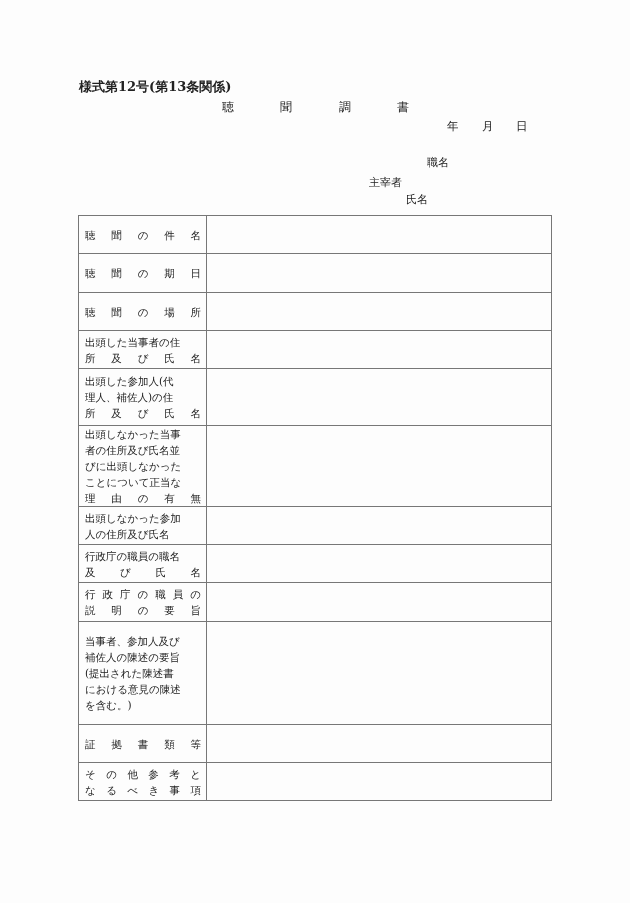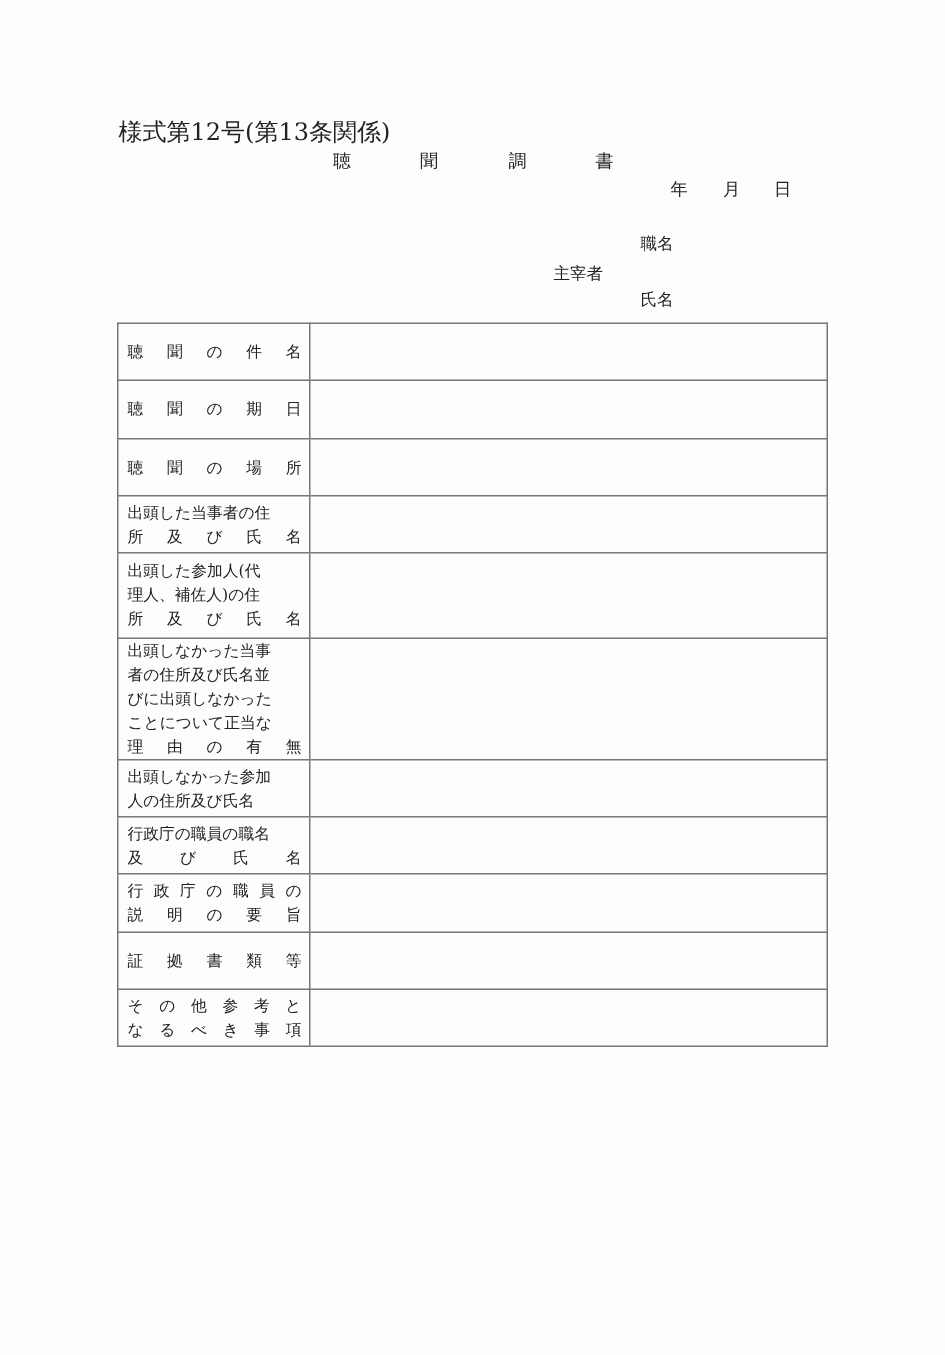--- a/index.html
+++ b/index.html
@@ -1,19 +1,19 @@
 <!DOCTYPE html>
 <html><head>
 <meta charset="utf-8">
 <style>
   html, body { margin:0; padding:0; background:#fdfdfd; }
   body { width:630px; height:903px; position:relative; overflow:hidden;
          font-family: "DejaVu Serif", "Liberation Serif", serif; color:#222; }
   .abs { position:absolute; white-space:nowrap; }
-  .form-no { left:79px; top:78px; font-size:16px; }
+  .form-no { left:79px; top:78px; font-size:13px;font-weight:bold; }
   .title { top:99px; font-size:12px; }
   .date { top:119px; font-size:11.5px; }
   .sig { font-size:11px;margin-left:39px; }
   table.form { position:absolute; left:78px; top:215px; width:474px; border-collapse:collapse;
                border:1.5px solid #666; }
   table.form td { border:1px solid #777; padding:0; vertical-align:middle; }
   td.label { width:116px; font-size:10.5px; line-height:16px; padding:0 5px 0 6px !important; }
   td.value { }
   .lines { display:flex; flex-direction:column; }
   .line { display:flex; justify-content:space-between; }
@@ -33,21 +33,21 @@
 
 <div>
   <span class="abs date" style="left:447px">年</span>
   <span class="abs date" style="left:482px">月</span>
   <span class="abs date" style="left:516px">日</span>
 </div>
 
 <div>
   <span class="abs sig" style="left:388px; top:155px">職名</span>
   <span class="abs sig" style="left:330px; top:175px">主宰者</span>
-  <span class="abs sig" style="left:388px; top:192px">氏名</span>
+  <span class="abs sig" style="left:367px; top:192px">氏名</span>
 </div>
 
 <table class="form">
   <tbody id="tbody">
       <tr style="height: 38px;">
         <td class="label">
           <div class="lines">
             <div class="line">
               <span>聴</span>
               <span>聞</span>
@@ -190,20 +190,42 @@
               <span>職</span>
               <span>員</span>
               <span>の</span>
             </div>
             <div class="line">
               <span>説</span>
               <span>明</span>
               <span>の</span>
               <span>要</span>
               <span>旨</span>
+            </div>
+          </div>
+        </td>
+        <td class="value"></td>
+      </tr>
+      <tr style="height: 103px;">
+        <td class="label">
+          <div class="lines">
+            <div class="line left">
+              <span>当事者、参加人及び</span>
+            </div>
+            <div class="line left">
+              <span>補佐人の陳述の要旨</span>
+            </div>
+            <div class="line left">
+              <span>(提出された陳述書</span>
+            </div>
+            <div class="line left">
+              <span>における意見の陳述</span>
+            </div>
+            <div class="line left">
+              <span>を含む。)</span>
             </div>
           </div>
         </td>
         <td class="value"></td>
       </tr>
       <tr style="height: 38px;">
         <td class="label">
           <div class="lines">
             <div class="line">
               <span>証</span>

